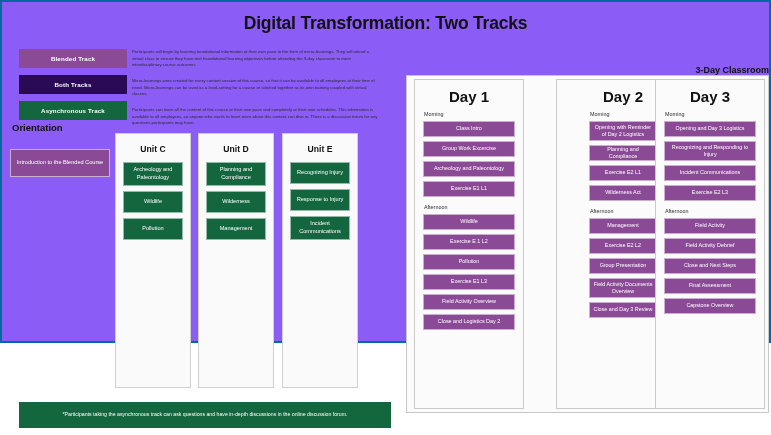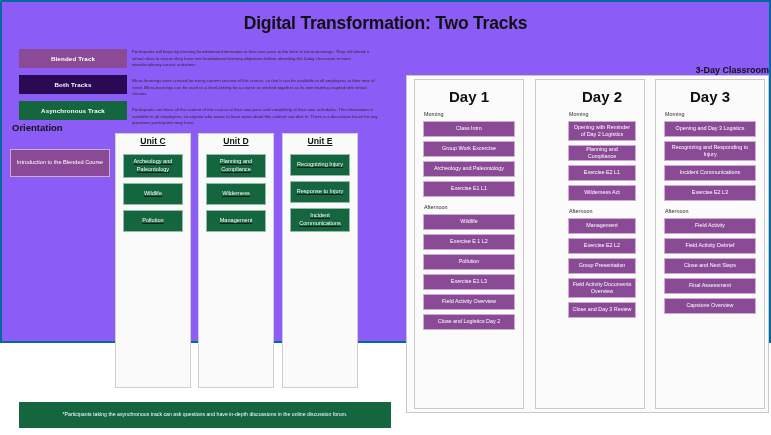--- a/index.html
+++ b/index.html
@@ -39,22 +39,21 @@
   }
   .block{
     color:#ffffff;font-size:5.6px;text-align:center;
     display:flex;align-items:center;justify-content:center;
     padding:4px 3px;margin-bottom:5px;line-height:1.35;
     box-sizing:border-box;border:1px solid rgba(255,255,255,.55);
   }
   .orient-block{height:28px;margin-bottom:10px;}
   .card{
     background:#fafafa;border:1px solid #cfcfcf;box-sizing:border-box;
-    padding:0 7px;
-    text-decoration:underline;
+    padding:8px 7px;
   }
   .card-title{
     font-size:8.6px;font-weight:bold;text-align:center;color:#111111;
     margin:2px 0 8px 0;
   }
   .units-ab{height:202px;}
   
   .unit-col{position:absolute;top:131px;width:76px;height:255px;}
   #unit-c{left:113px;}
   #unit-d{left:196px;}
@@ -69,21 +68,21 @@
   .classroom-frame{
     position:absolute;left:404px;top:73px;width:363px;height:338px;
     border:1px solid #c8c8c8;background:#fbfbfb;box-sizing:border-box;
   }
   .day-col{
     position:absolute;top:77px;width:110px;height:330px;
     border:1px solid #c9c9c9;background:#fbfbfb;box-sizing:border-box;
     padding:6px 8px;
   }
   #day-1{left:412px;}
-  #day-2{left:533px;padding-left:32px;}
+  #day-2{left:554px;padding-left:32px;}
   #day-3{left:653px;}
   .day-title{
     font-size:15px;font-weight:bold;text-align:center;color:#111111;margin:2px 0 6px 0;
   }
   .part-label{
     font-size:5.4px;color:#2b2b2b;margin:0 0 4px 1px;
   }
   .part-label.afternoon{margin-top:7px;}
   .day-col .block{
     background:#8b4a96;height:16px;margin-bottom:4px;font-size:5.4px;

